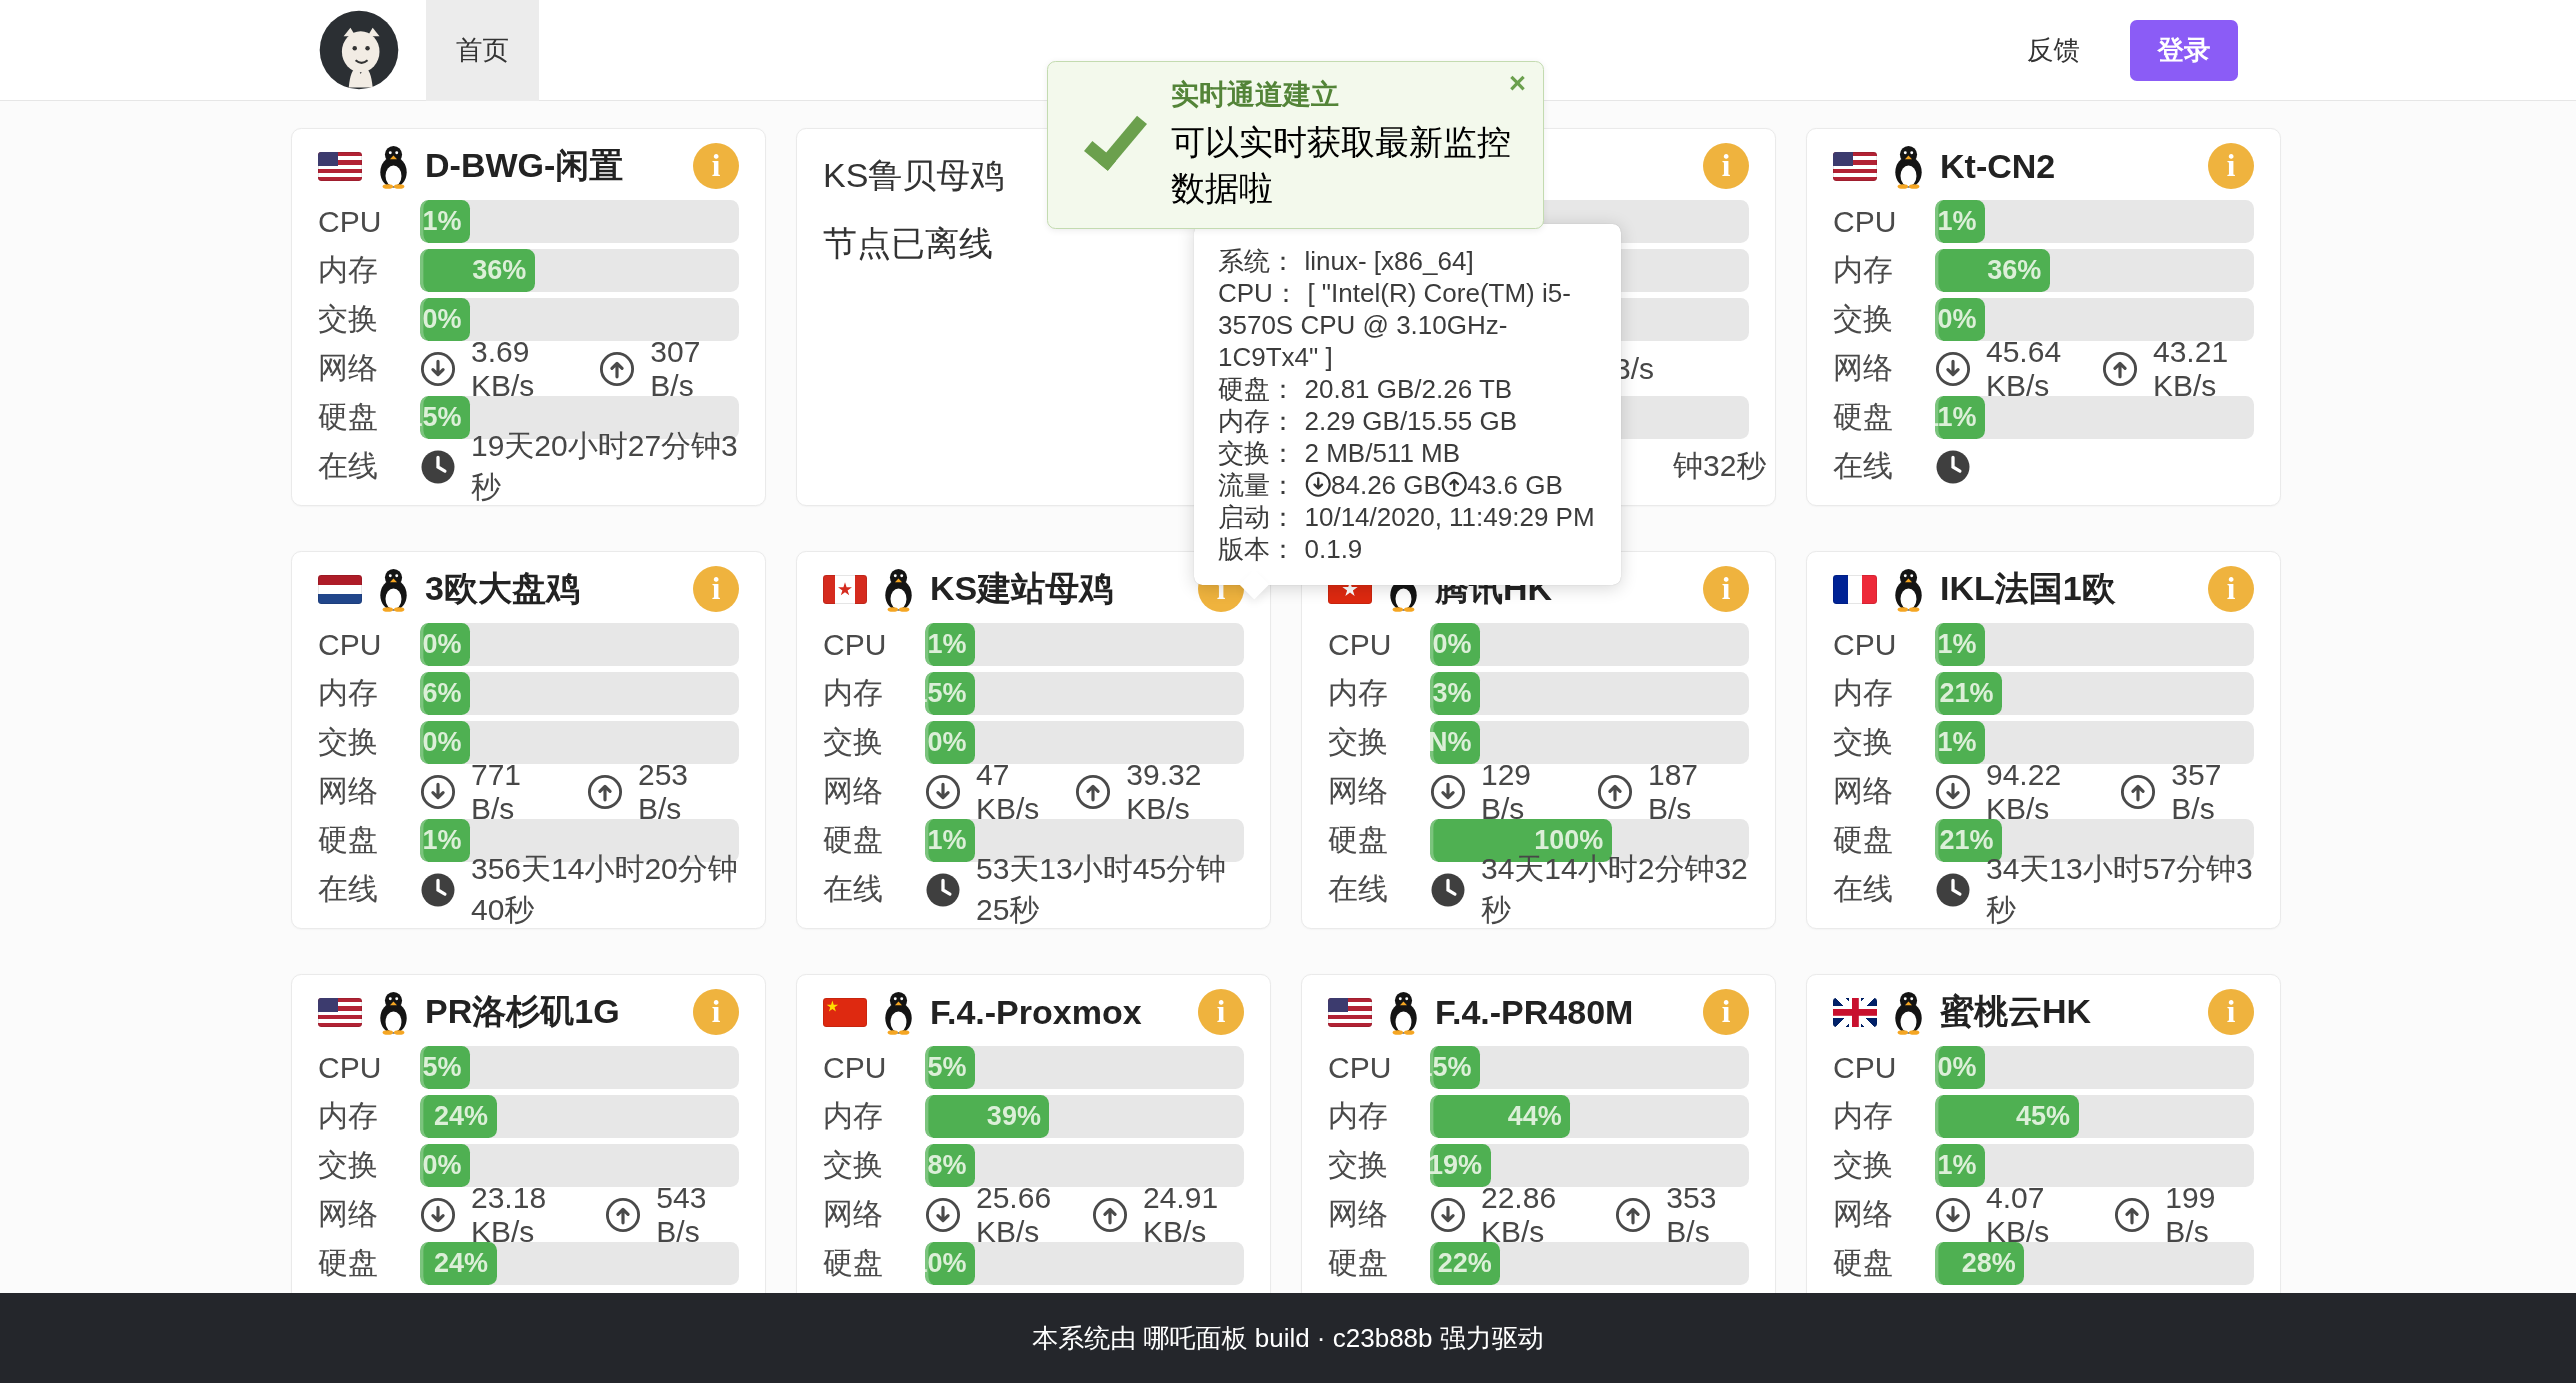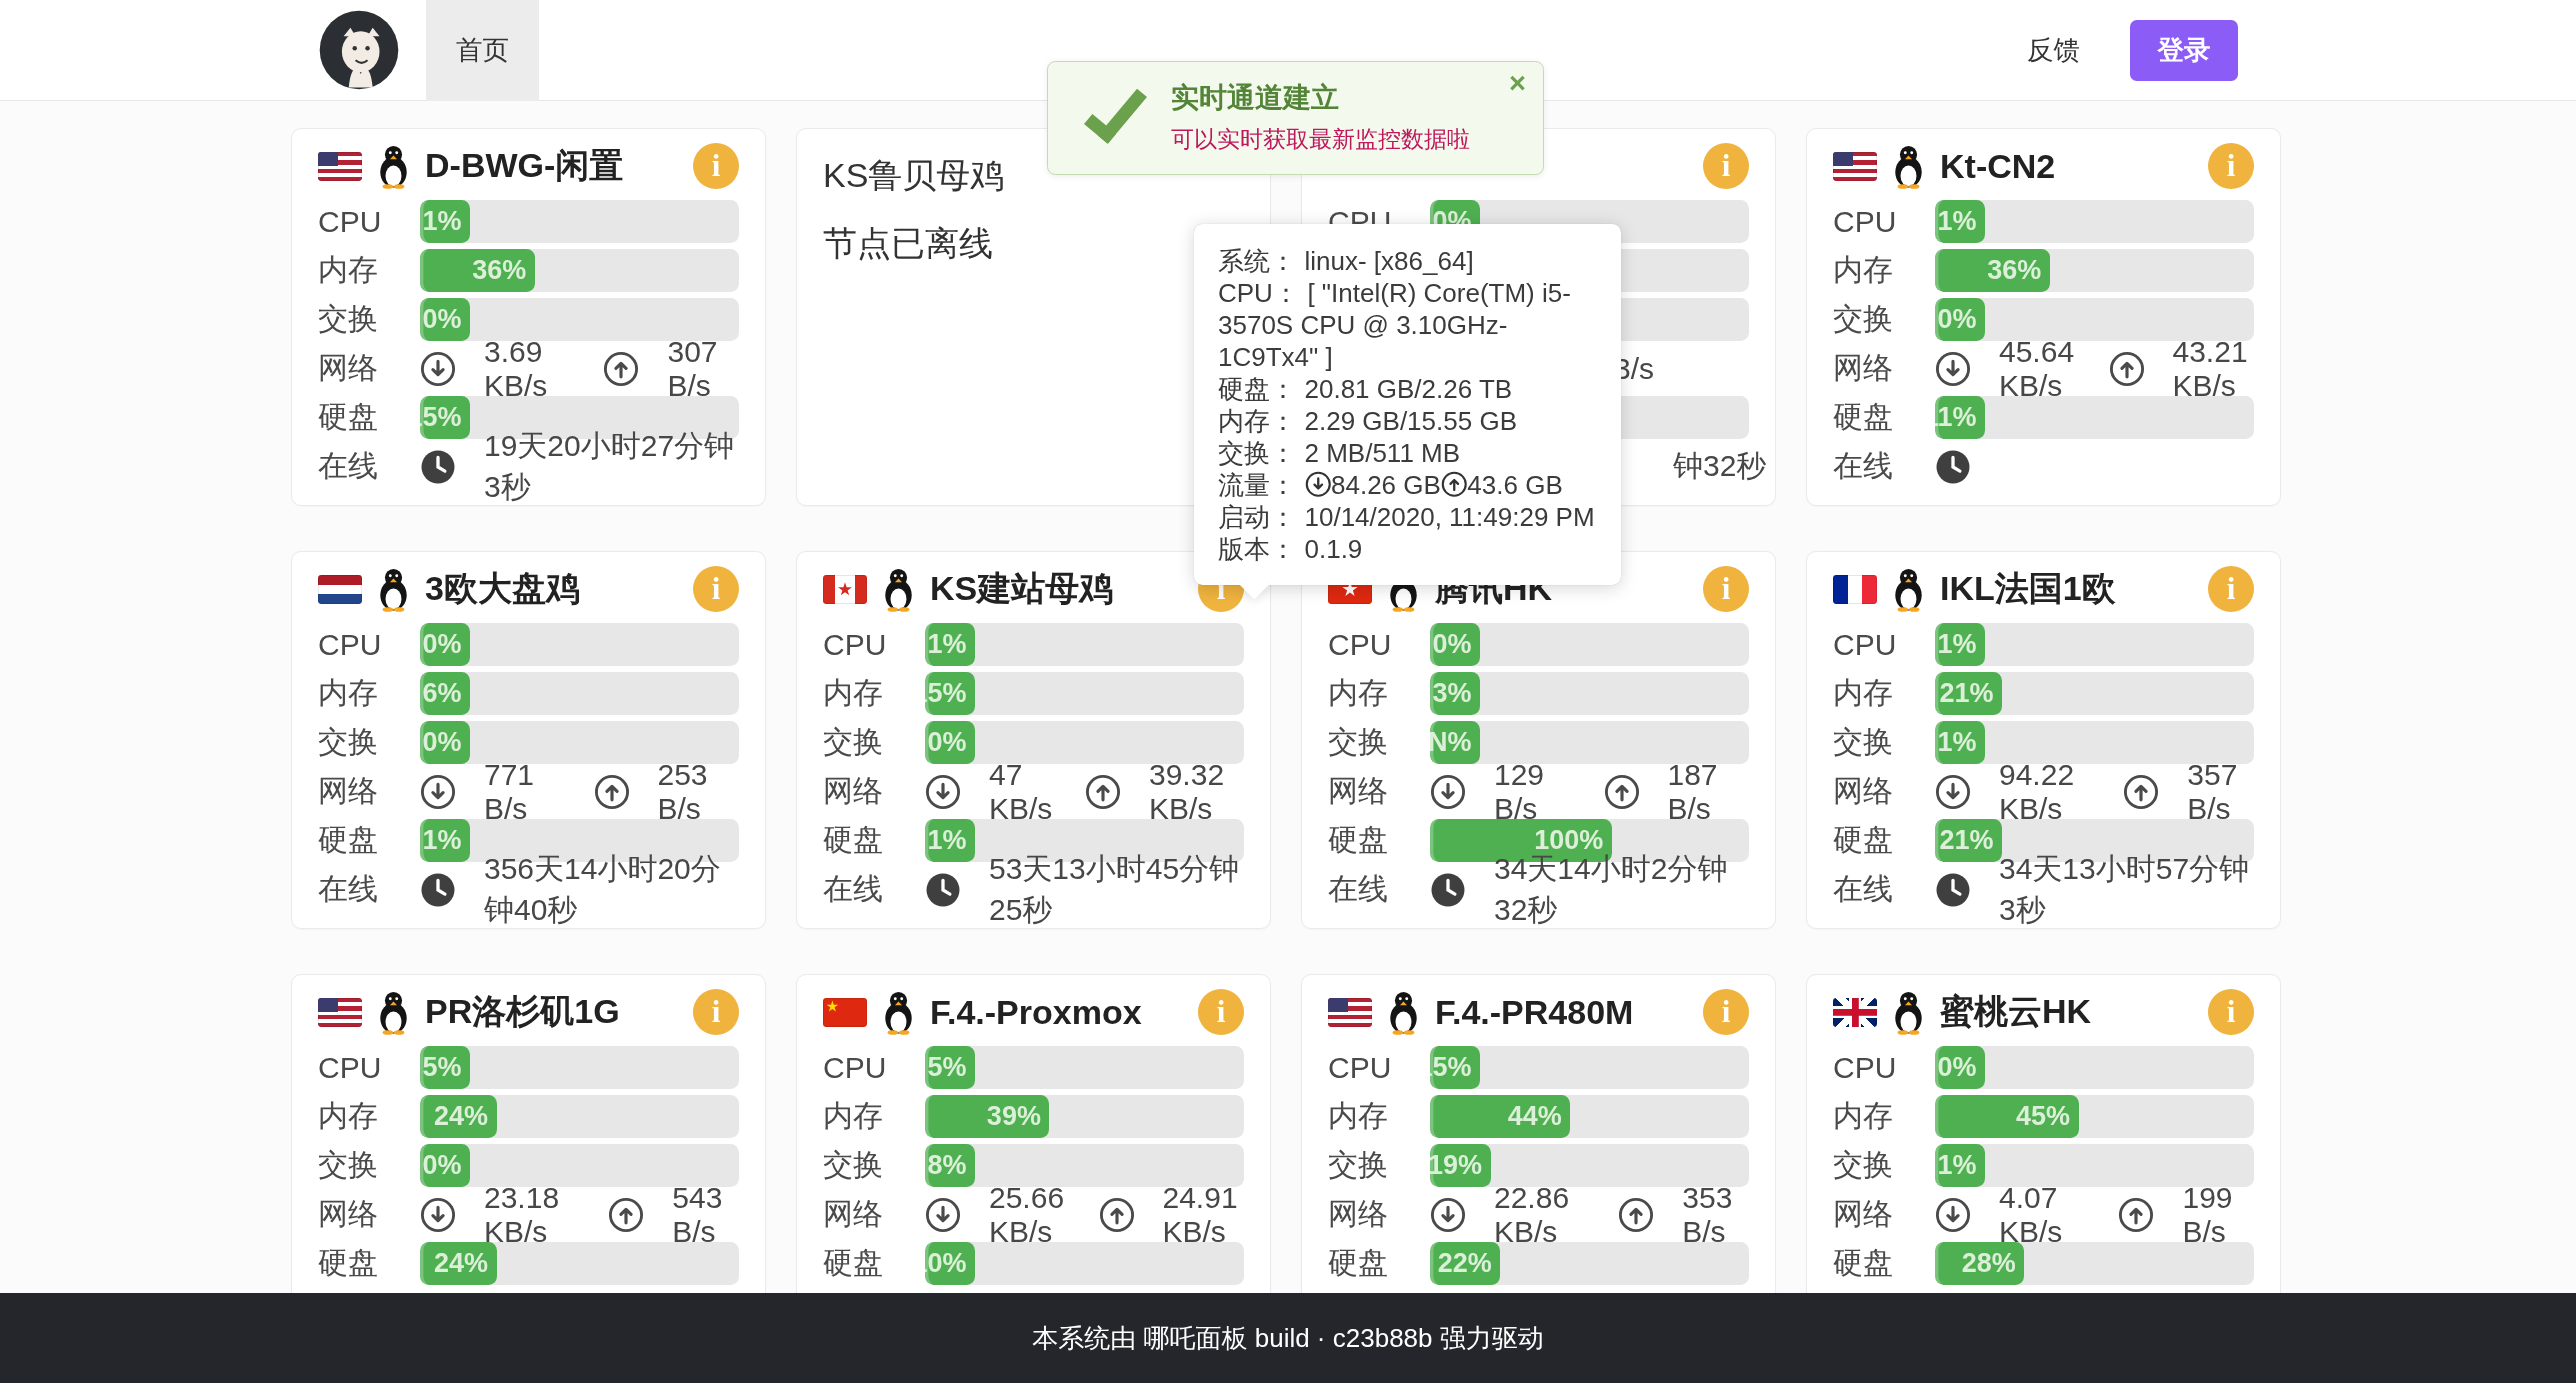--- a/index.html
+++ b/index.html
@@ -60,21 +60,21 @@
 
   
   .stat-row { display:flex; align-items:center; height:43px; margin-bottom:6px; }
   .stat-label { width:102px; flex:none; font-size:30px; color:#4a4a4a; }
   .bar { flex:1; height:43px; background:#e7e7e7; border-radius:8.5px; overflow:hidden; }
   .fill { height:100%; background:#4fb052; border-radius:8.5px; min-width:50px; max-width:100%;
     display:flex; align-items:center; justify-content:flex-end; padding-right:8.5px;
     overflow:hidden; white-space:nowrap; font-size:27px; font-weight:bold; color:#dcefd8;
     box-shadow:inset 5.1px 0 0 -1.7px rgba(255,255,255,.25); }
   .text-row { font-size:30px; color:#474747; }
-  .net-full,.online-full { display:flex; align-items:center; gap:28px; }
+  .net-full,.online-full { display:flex; align-items:center; gap:15px; }
   .circ { width:36px; height:36px; flex:none; color:#4a4a4a; }
   .circ svg { width:36px; height:36px; display:block; }
   .clock { width:36px; height:36px; flex:none; }
   .clock svg { width:36px; height:36px; display:block; }
   .frag { white-space:nowrap; }
   .frag-net { margin-left:184px; }
   .frag-online { margin-left:243px; }
 
   
   .offline-title { font-size:34px; color:#333; margin-top:8.5px; }
@@ -83,21 +83,21 @@
   
   .toast { position:absolute; left:1047px; top:61px; width:497px; min-height:114px; z-index:60;
     background:#f3f9ec; border:0.9px solid #c3dbb0; border-radius:8.5px;
     display:flex; align-items:center; padding:12px 20.5px 15.4px 12px;
     box-shadow:0 1.7px 6.8px rgba(0,0,0,.07); }
   .toast-check-wrap { width:111px; flex:none; display:flex; justify-content:center; }
   .toast-check { width:31px; height:61px; border-right:13px solid #6ba04d; border-bottom:13px solid #6ba04d;
     transform:rotate(40deg); margin-top:-12px; }
   .toast-body { display:flex; flex-direction:column; gap:6.8px; padding-top:1.7px; }
   .toast-title { font-size:28px; font-weight:bold; color:#538438; }
-  .toast-msg { font-size:23px; color:#be185d; }
+  .toast-msg { font-size:34px; color:#000000; }
   .toast-close { position:absolute; top:6.8px; right:17px; font-size:29px; font-weight:bold;
     color:#6ba04d; cursor:pointer; line-height:1; }
 
   
   .tooltip { position:absolute; left:1194px; top:224px; width:427px; z-index:50;
     background:#fff; border-radius:8.5px; padding:20.5px 24px;
     box-shadow:0 2.6px 17px rgba(0,0,0,.16),0 0 0.9px rgba(0,0,0,.25);
     font-size:26px; line-height:32px; color:#3b3b3b; }
   .tooltip::after { content:""; position:absolute; left:50px; bottom:-9.4px; width:20.5px; height:20.5px;
     background:#fff; transform:rotate(45deg); box-shadow:3.4px 3.4px 8.5px rgba(0,0,0,.06); }

